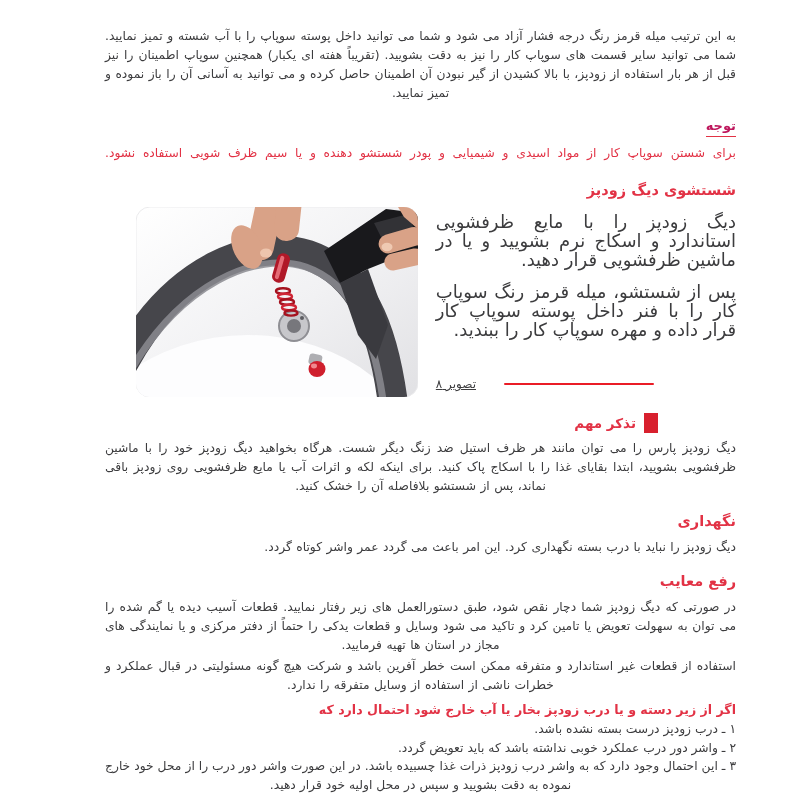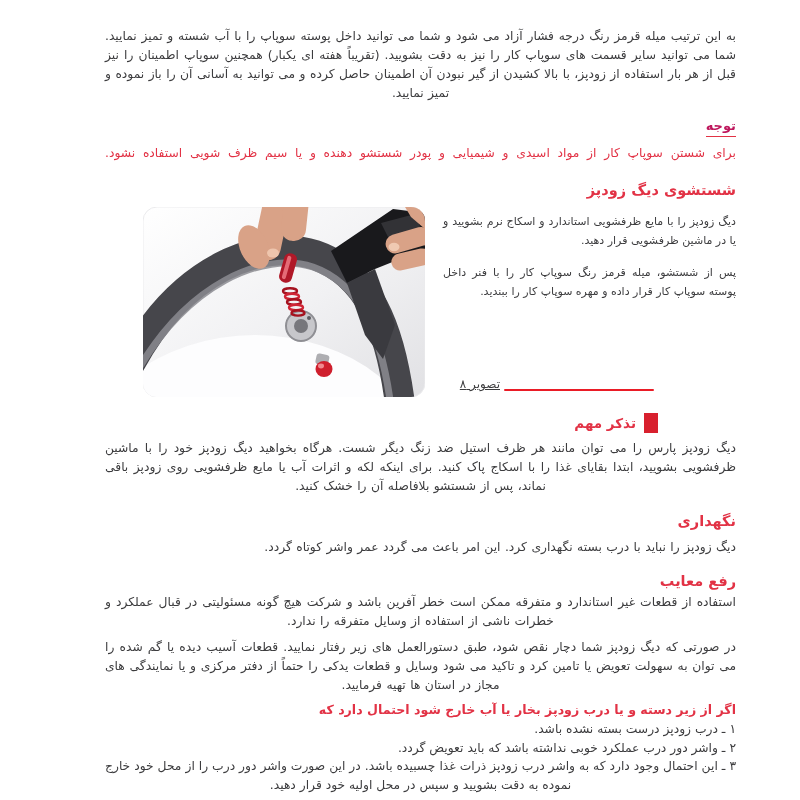--- a/index.html
+++ b/index.html
@@ -33,26 +33,26 @@
   }
   .notice-body {
     margin-top:7px; color:#e23245;
     font-size:12.3px; line-height:19px;
     text-align:justify; text-align-last:justify;
   }
   
   .wash-title { margin-top:17px; }
   .wash-row { margin-top:7px; display:flex; gap:18px; padding-left:38px; height:190px; }
   .wash-col { width:302px; display:flex; flex-direction:column; padding-top:5px; }
-  .wash-col p { text-align:justify; text-align-last:right; font-size:11px; line-height:19px; }
+  .wash-col p { text-align:justify; text-align-last:right; font-size:18px; line-height:19px; }
   .wash-col p + p { margin-top:13px; }
   .figure-photo { width:282px; height:190px; flex:0 0 282px; }
   .figure-caption {
     margin-top:auto; margin-bottom:6px; margin-left:0; margin-right:82px;
-    display:flex; align-items:flex-end; gap:4px;text-decoration:underline;
+    display:flex; align-items:center; gap:28px;text-decoration:underline;
   }
   .caption-line { width:150px; height:2.5px; background:#ea1c26; border-radius:2px; }
   .caption-text { font-size:12px; color:#3c3c3e; white-space:nowrap; }
   
   .note-head { margin-top:16px; display:flex; align-items:center; gap:8px; margin-right:78px; }
   .note-square { width:14px; height:20px; background:#d8202e; }
   .note-title { color:#e23245; font-size:13.5px; font-weight:bold; }
   .note-body { margin-top:6px; }
   
   .storage-title { margin-top:15px; }
@@ -166,22 +166,22 @@
       <span class="note-square"></span>
       <span class="note-title">تذکر مهم</span>
     </div>
     <p class="body-text note-body">دیگ زودپز پارس را می توان مانند هر ظرف استیل ضد زنگ دیگر شست. هرگاه بخواهید دیگ زودپز خود را با ماشین ظرفشویی بشویید، ابتدا بقایای غذا را با اسکاج پاک کنید. برای اینکه لکه و اثرات آب یا مایع ظرفشویی روی زودپز باقی نماند، پس از شستشو بلافاصله آن را خشک کنید.</p>
   </div>
 
   <h2 class="sec-title storage-title">نگهداری</h2>
   <p class="body-text single storage-body">دیگ زودپز را نباید با درب بسته نگهداری کرد. این امر باعث می گردد عمر واشر کوتاه گردد.</p>
 
   <h2 class="sec-title fix-title">رفع معایب</h2>
+  <p class="body-text fix-p1">در صورتی که دیگ زودپز شما دچار نقص شود، طبق دستورالعمل های زیر رفتار نمایید. قطعات آسیب دیده یا گم شده را می توان به سهولت تعویض یا تامین کرد و تاکید می شود وسایل و قطعات یدکی را حتماً از دفتر مرکزی و یا نمایندگی های مجاز در استان ها تهیه فرمایید.</p>
   <p class="body-text fix-p2">استفاده از قطعات غیر استاندارد و متفرقه ممکن است خطر آفرین باشد و شرکت هیچ گونه مسئولیتی در قبال عملکرد و خطرات ناشی از استفاده از وسایل متفرقه را ندارد.</p>
-  <p class="body-text fix-p1">در صورتی که دیگ زودپز شما دچار نقص شود، طبق دستورالعمل های زیر رفتار نمایید. قطعات آسیب دیده یا گم شده را می توان به سهولت تعویض یا تامین کرد و تاکید می شود وسایل و قطعات یدکی را حتماً از دفتر مرکزی و یا نمایندگی های مجاز در استان ها تهیه فرمایید.</p>
 
   <h3 class="leak-title">اگر از زیر دسته و یا درب زودپز بخار یا آب خارج شود احتمال دارد که</h3>
   <ul class="leak-list">
     <li class="single">۱ ـ درب زودپز درست بسته نشده باشد.</li>
     <li class="single">۲ ـ واشر دور درب عملکرد خوبی نداشته باشد که باید تعویض گردد.</li>
     <li>۳ ـ این احتمال وجود دارد که به واشر درب زودپز ذرات غذا چسبیده باشد. در این صورت واشر دور درب را از محل خود خارج نموده به دقت بشویید و سپس در محل اولیه خود قرار دهید.</li>
   </ul>
 
 </div>
 

